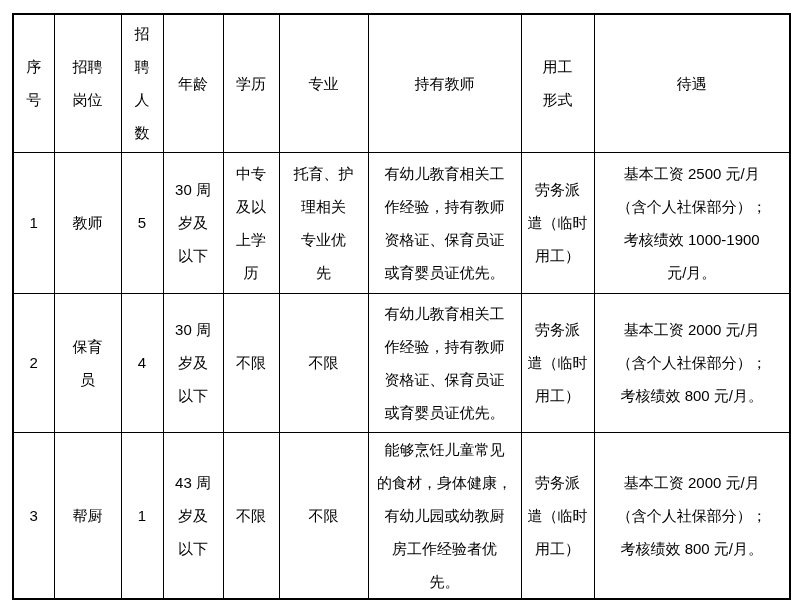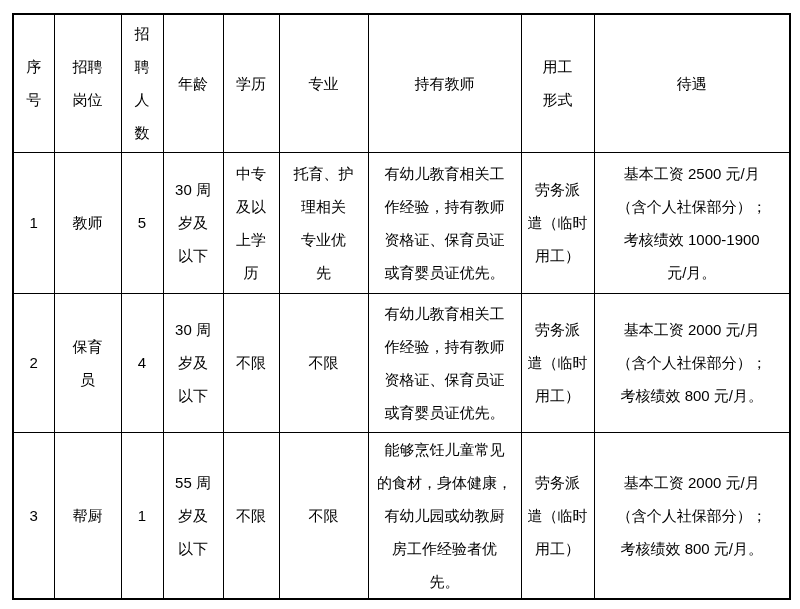--- a/index.html
+++ b/index.html
@@ -128,21 +128,21 @@
 遣（临时
 用工）</td>
         <td>基本工资 2000 元/月
 （含个人社保部分）；
 考核绩效 800 元/月。</td>
       </tr>
       <tr class="row-3">
         <td>3</td>
         <td>帮厨</td>
         <td>1</td>
-        <td>55 周
+        <td>43 周
 岁及
 以下</td>
         <td>不限</td>
         <td>不限</td>
         <td>能够烹饪儿童常见
 的食材，身体健康，
 有幼儿园或幼教厨
 房工作经验者优
 先。</td>
         <td>劳务派

